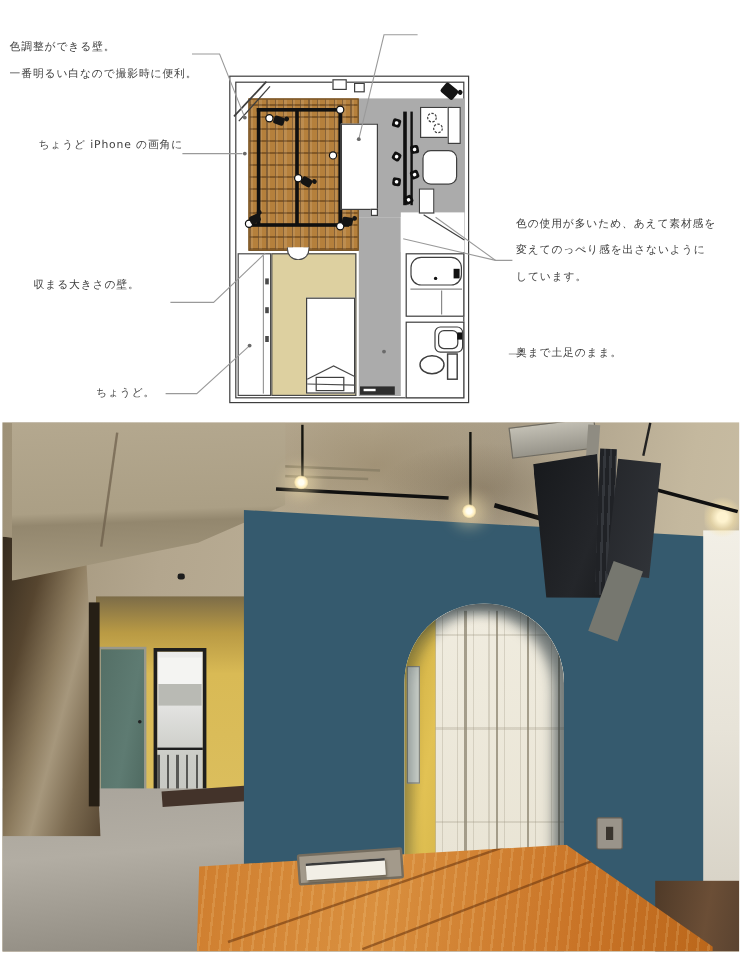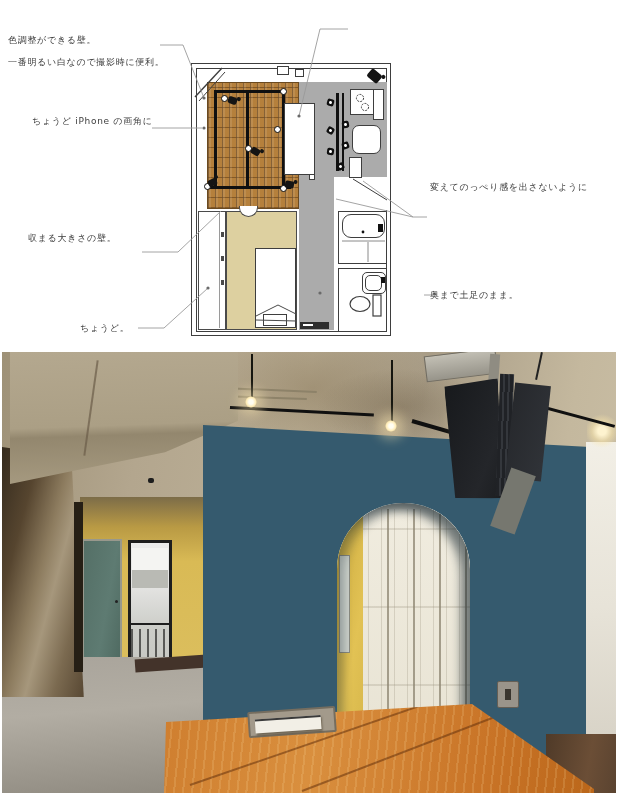--- a/index.html
+++ b/index.html
@@ -220,23 +220,25 @@
     <div class="ann" style="left:32px;top:110px;">
       <div>ちょうど iPhone の画角に</div>
     </div>
     <div class="ann" style="left:28px;top:227px;">
       <div>収まる大きさの壁。</div>
     </div>
     <div class="ann" style="left:80px;top:317px;">
       <div>ちょうど。</div>
     </div>
     <div class="ann" style="left:430px;top:176px;">
+      <div>色の使用が多いため、あえて素材感を</div>
       <div>変えてのっぺり感を出さないように</div>
-    </div>
-    <div class="ann" style="left:430px;top:284px;">
+      <div>しています。</div>
+    </div>
+    <div class="ann" style="left:430px;top:284px;font-family:Liberation Mono, monospace;">
       <div>奥まで土足のまま。</div>
     </div>
   </div>
 
   <div id="photo">
     <div class="abs stain1"></div>
     <div class="abs stain2"></div>
     <div class="conduit" style="left:15px;top:26px;width:300px;transform:rotate(2.5deg);"></div>
     <div class="conduit" style="left:15px;top:36px;width:290px;transform:rotate(2deg);"></div>
 

